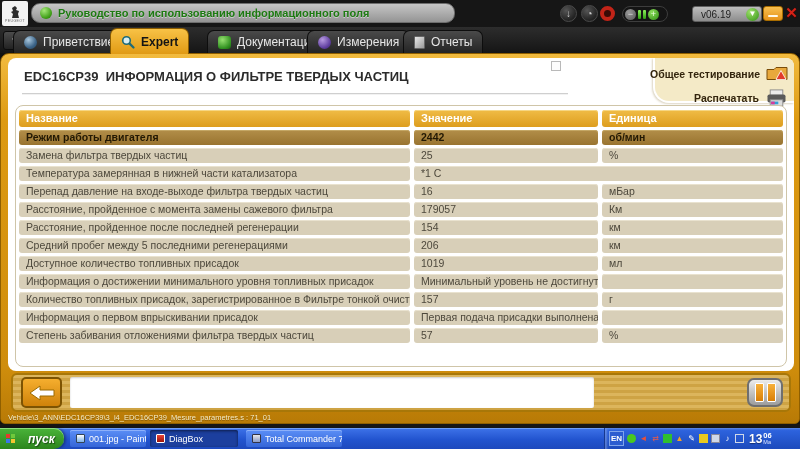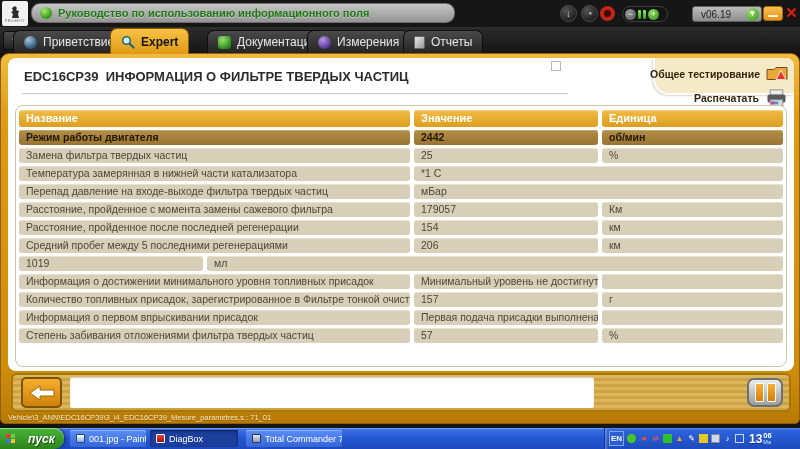--- a/index.html
+++ b/index.html
@@ -69,21 +69,21 @@
     border-radius:9px 9px 5px 5px; border:1px solid #8f5f00; }
   #white-panel { position:absolute; left:7px; top:4px; width:786px; height:313px;
     background:#fff; border-radius:8px; }
   #page-title { position:absolute; left:16px; top:11px; font-size:13px; font-weight:bold; color:#2b2b2b; }
   #title-sep { position:absolute; left:14px; top:35px; width:546px; height:2px;
     border-top:1px solid #cfcfcf; border-bottom:1px solid #f2f2f2; }
   #small-checkbox { position:absolute; left:543px; top:3px; width:10px; height:10px;
     border:1px solid #b9b9b9; background:#fdfdfd; }
 
   
-  #action-panel { position:absolute; right:0; top:0; width:141px; height:37px;
+  #action-panel { position:absolute; right:0; top:0; width:141px; height:45px;
     background:#f4eac7; border-radius:0 8px 0 16px; border-left:2px solid #fff; border-bottom:2px solid #fff;
     box-shadow:-1px 1px 2px rgba(120,90,20,.25);text-align:center; }
   .action-row { position:absolute; right:6px; display:flex; align-items:center; gap:6px; }
   .action-label { font-size:10.5px; font-weight:bold; color:#33250e; white-space:nowrap; }
 
   
   #table-box { position:absolute; left:7px; top:47px; width:772px; height:262px;
     border:1px solid #cfc5a8; border-radius:8px; background:#fff; padding:4px 3px; }
   #table-body { display:flex; flex-direction:column; gap:3px; }
   .trow { display:flex; gap:4px; }
@@ -254,38 +254,40 @@
     <div class="cell c-name">Замена фильтра твердых частиц</div>
     <div class="cell c-val">25</div>
     <div class="cell c-unit">%</div>
   </div>
             <div class="trow">
     <div class="cell c-name">Температура замерянная в нижней части катализатора</div>
     <div class="cell c-unit">*1 C</div>
   </div>
             <div class="trow">
     <div class="cell c-name">Перепад давление на входе-выходе фильтра твердых частиц</div>
+    <div class="cell c-val">16</div>
     <div class="cell c-unit">мБар</div>
   </div>
             <div class="trow">
     <div class="cell c-name">Расстояние, пройденное с момента замены сажевого фильтра</div>
     <div class="cell c-val">179057</div>
     <div class="cell c-unit">Км</div>
   </div>
             <div class="trow">
     <div class="cell c-name">Расстояние, пройденное после последней регенерации</div>
     <div class="cell c-val">154</div>
     <div class="cell c-unit">км</div>
   </div>
             <div class="trow">
     <div class="cell c-name">Средний пробег между 5 последними регенерациями</div>
     <div class="cell c-val">206</div>
     <div class="cell c-unit">км</div>
   </div>
             <div class="trow">
+    <div class="cell c-name">Доступное количество топливных присадок</div>
     <div class="cell c-val">1019</div>
     <div class="cell c-unit">мл</div>
   </div>
             <div class="trow">
     <div class="cell c-name">Информация о достижении минимального уровня топливных присадок</div>
     <div class="cell c-val">Минимальный уровень не достигнут</div>
     <div class="cell c-unit"></div>
   </div>
             <div class="trow">
     <div class="cell c-name">Количество топливных присадок, зарегистрированное в Фильтре тонкой очистки</div>

